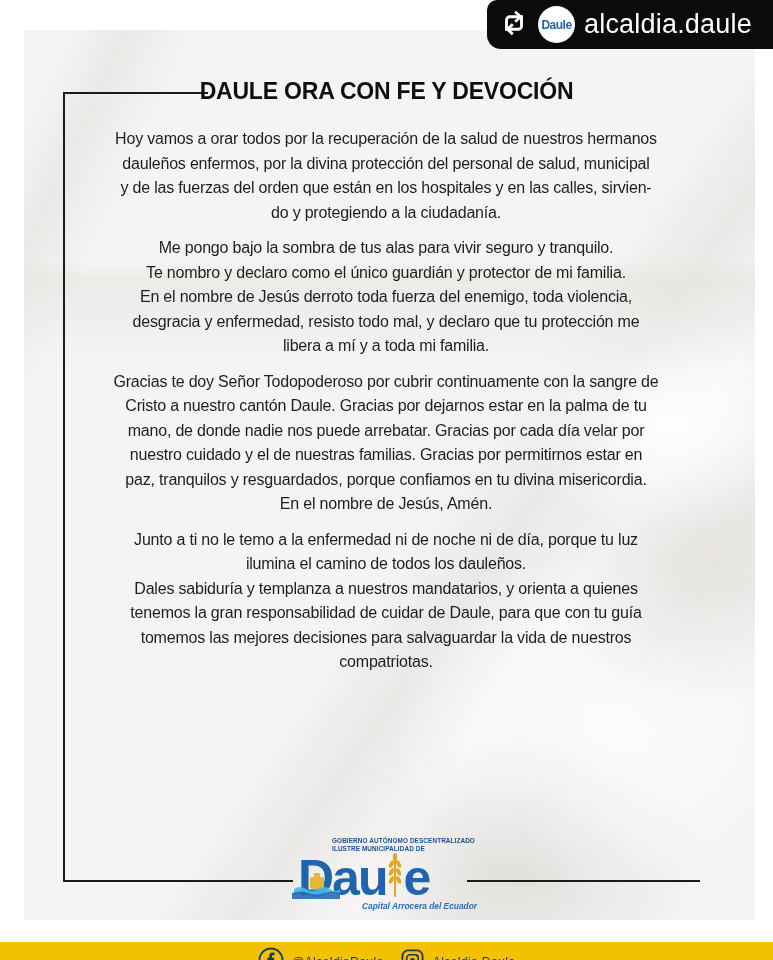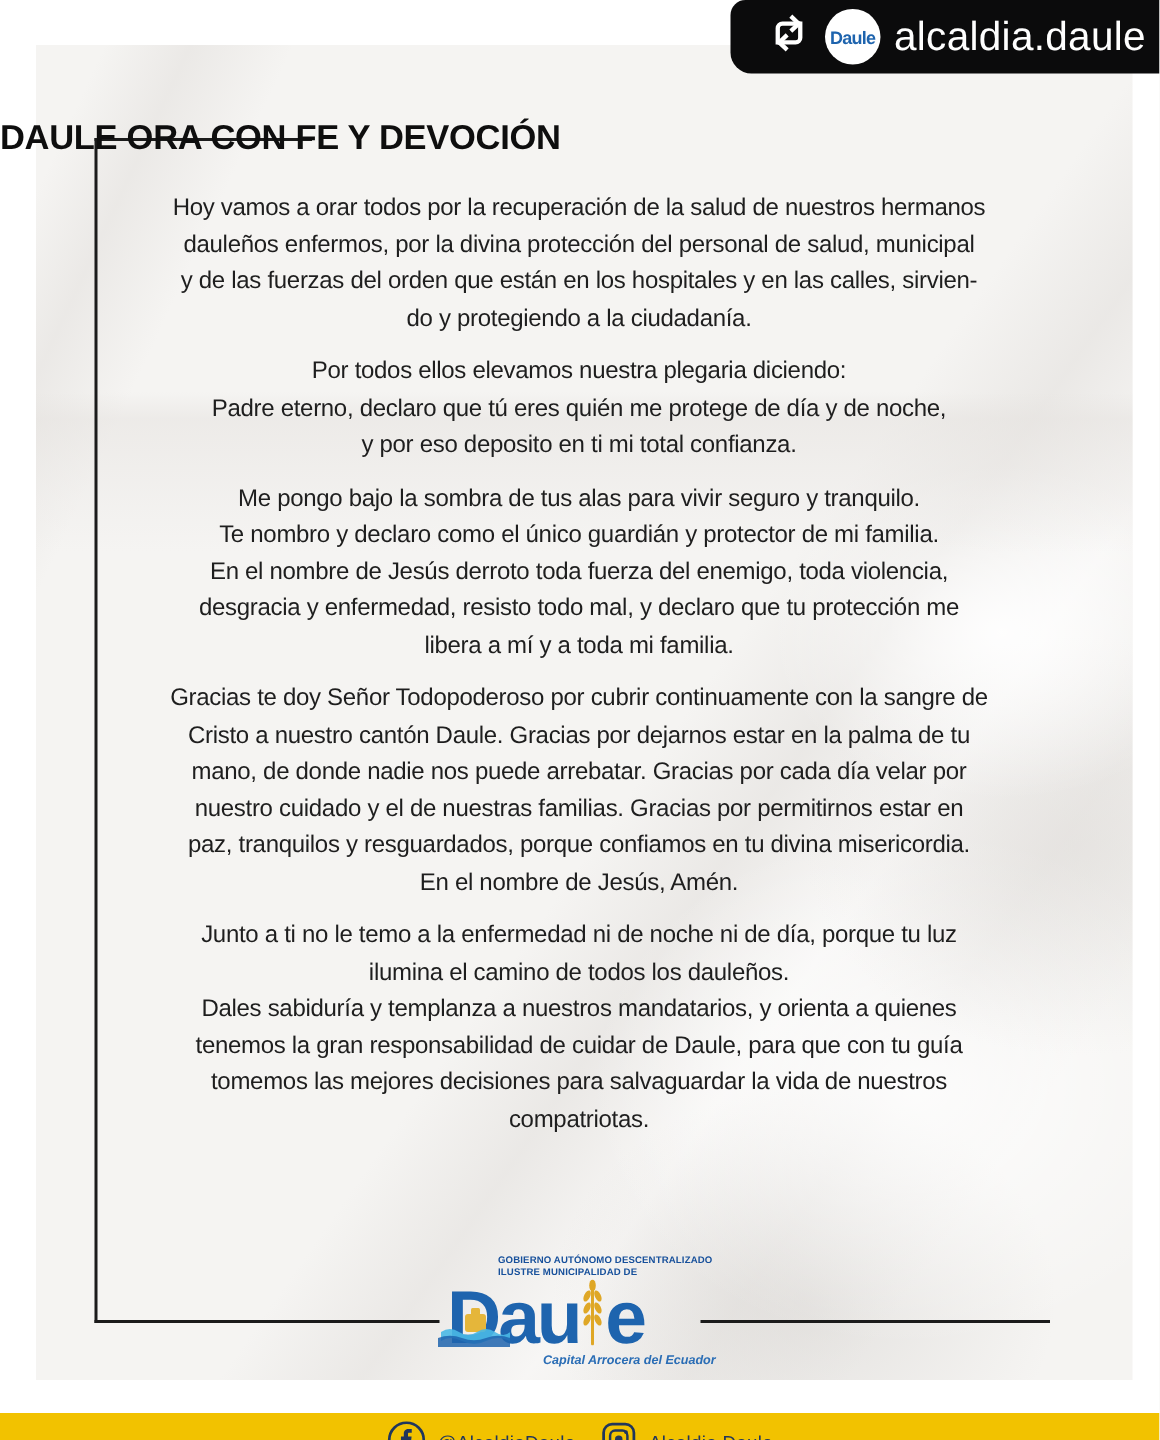--- a/index.html
+++ b/index.html
@@ -19,38 +19,38 @@
       radial-gradient(300px 240px at 80% 78%, rgba(255,255,255,0.85), rgba(255,255,255,0) 72%),
       radial-gradient(240px 200px at 70% 94%, rgba(214,211,208,0.55), rgba(214,211,208,0) 70%),
       linear-gradient(125deg, rgba(228,225,222,0) 55%, rgba(224,221,218,0.5) 62%, rgba(248,247,246,0.7) 70%, rgba(226,223,220,0.4) 78%, rgba(248,247,246,0) 86%),
       linear-gradient(115deg, rgba(255,255,255,0) 4%, rgba(225,222,219,0.5) 9%, rgba(255,255,255,0) 15%),
       #f5f4f2;
   }
   
   .repost-bar{
     position:absolute;top:0;left:487px;right:0;height:49px;
     background:#0b0b0c;border-radius:10px 0 0 14px;
-    display:flex;align-items:center;gap:9px;padding-left:24px;box-sizing:border-box;
+    display:flex;align-items:center;gap:9px;padding-left:12px;box-sizing:border-box;
     color:#fff;
   }
   .repost-bar .uname{font-size:27px;letter-spacing:0.2px;color:#fefefe;}
   .logo-circle{
     width:37px;height:37px;border-radius:50%;background:#fff;
     display:flex;align-items:center;justify-content:center;flex:0 0 auto;
   }
   .logo-circle span{font-size:12px;font-weight:bold;color:#1e64ae;letter-spacing:-0.5px;}
   
   .fl{position:absolute;background:#1b1b1b;}
   .fl-top{left:63px;top:92px;width:145px;height:2px;}
   .fl-left{left:63px;top:92px;width:2px;height:790px;}
   .fl-bottom-l{left:63px;top:880px;width:230px;height:2px;}
   .fl-bottom-r{left:467px;top:880px;width:233px;height:2px;}
   
   .title{
-    position:absolute;top:78px;left:0;width:773px;text-align:left;
+    position:absolute;top:78px;left:0;width:773px;text-align:center;
     font-size:23px;font-weight:bold;color:#0e0e0e;letter-spacing:-0.2px;
   }
   
   .prayer{
     position:absolute;top:127px;left:66px;width:640px;text-align:center;
     color:#1e1e1e;font-size:16px;line-height:24.5px;letter-spacing:-0.2px;
   }
   .prayer p{margin:0 0 11px 0;white-space:pre-line;}
   
   .muni-logo{position:absolute;left:298px;top:837px;width:190px;}
@@ -93,23 +93,20 @@
 <div class="fl fl-bottom-l"></div>
 <div class="fl fl-bottom-r"></div>
 
 <div class="title">DAULE ORA CON FE Y DEVOCIÓN</div>
 
 <div class="prayer">
   <p>Hoy vamos a orar todos por la recuperación de la salud de nuestros hermanos
 dauleños enfermos, por la divina protección del personal de salud, municipal
 y de las fuerzas del orden que están en los hospitales y en las calles, sirvien-
 do y protegiendo a la ciudadanía.</p>
-  <p>Por todos ellos elevamos nuestra plegaria diciendo:
-Padre eterno, declaro que tú eres quién me protege de día y de noche,
-y por eso deposito en ti mi total confianza.</p>
   <p>Me pongo bajo la sombra de tus alas para vivir seguro y tranquilo.
 Te nombro y declaro como el único guardián y protector de mi familia.
 En el nombre de Jesús derroto toda fuerza del enemigo, toda violencia,
 desgracia y enfermedad, resisto todo mal, y declaro que tu protección me
 libera a mí y a toda mi familia.</p>
   <p>Gracias te doy Señor Todopoderoso por cubrir continuamente con la sangre de
 Cristo a nuestro cantón Daule. Gracias por dejarnos estar en la palma de tu
 mano, de donde nadie nos puede arrebatar. Gracias por cada día velar por
 nuestro cuidado y el de nuestras familias. Gracias por permitirnos estar en
 paz, tranquilos y resguardados, porque confiamos en tu divina misericordia.

